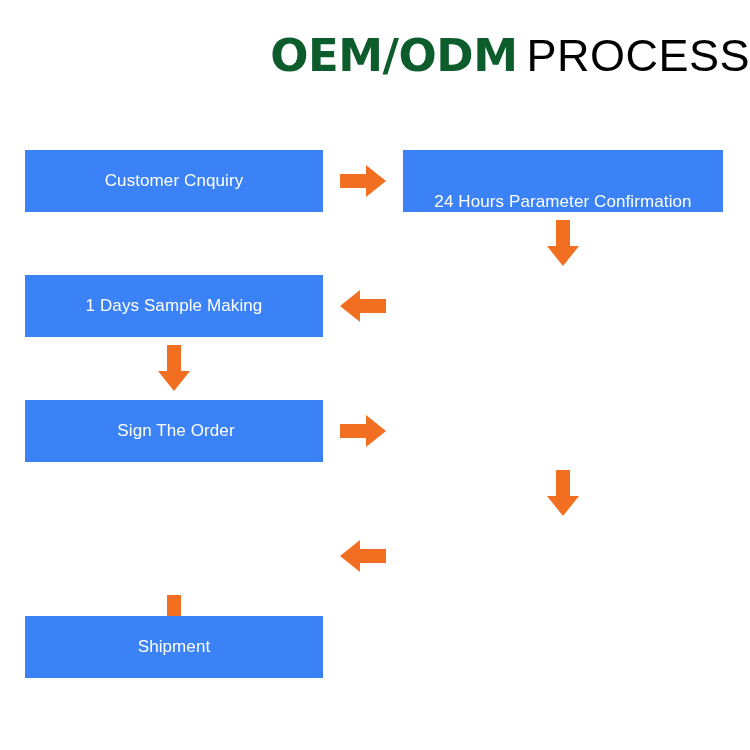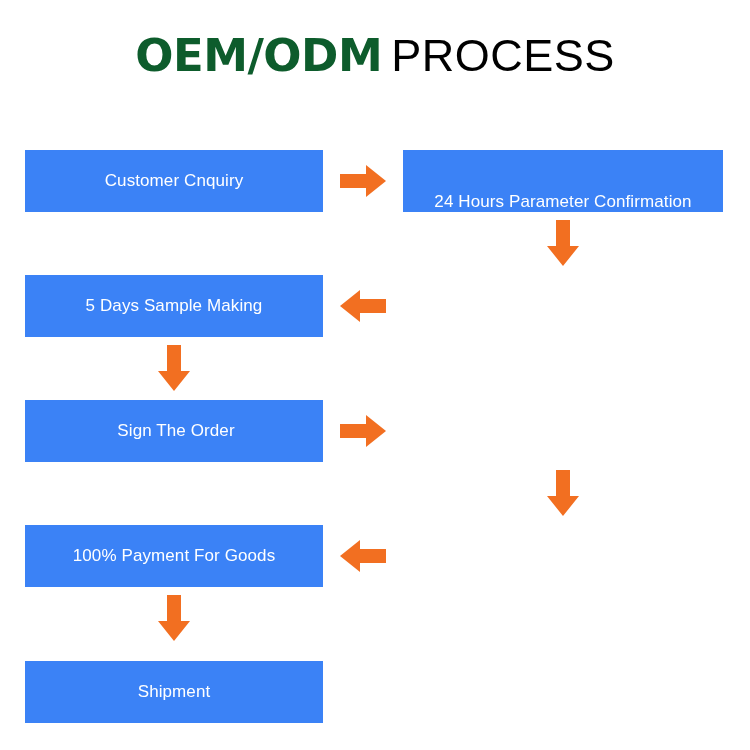--- a/index.html
+++ b/index.html
@@ -20,21 +20,21 @@
     height: 750px;
     background: #ffffff;
   }
 
   
   .title {
     position: absolute;
     left: 0;
     top: 33px;
     width: 750px;
-    text-align: center;
+    text-align: right;
     white-space: nowrap;
     line-height: 1;
   }
   .title-strong {
     font-family: "DejaVu Sans", sans-serif;
     font-size: 45px;
     font-weight: 700;
     color: #0d5c2c;
     letter-spacing: -0.5px;
   }
@@ -67,21 +67,21 @@
     line-height: 1.15;
     letter-spacing: 0.1px;
   }
   .box.left  { left: 25px;  width: 298px; }
   .box.right { left: 403px; width: 320px; align-items: flex-end; }
 
   .row1 { top: 150px; }
   .row2 { top: 275px; }
   .row3 { top: 400px; padding-left: 12px; }
   .row4 { top: 525px; }
-  .row5 { top: 661px; }
+  .row5 { top: 616px; }
 
   
   .arrow {
     position: absolute;
     display: block;
   }
   .arrow svg { display: block; }
 
   .arrow.h { width: 46px; height: 34px; }
   .arrow.v { width: 34px; height: 46px; }
@@ -122,21 +122,21 @@
     <span class="box-label">24 Hours Parameter Confirmation</span>
   </div>
 
   <div class="arrow v arrow-v-right1">
     <svg width="34" height="46" viewBox="0 0 34 46" xmlns="http://www.w3.org/2000/svg">
       <polygon points="10,0 24,0 24,26 33,26 17,46 1,26 10,26" fill="#f26f21"></polygon>
     </svg>
   </div>
 
   <div class="box left row2">
-    <span class="box-label">5 Days Sample Making</span>
+    <span class="box-label">1 Days Sample Making</span>
   </div>
 
   <div class="arrow h arrow-h-r2">
     <svg width="46" height="34" viewBox="0 0 46 34" xmlns="http://www.w3.org/2000/svg">
       <polygon points="46,10 20,10 20,1 0,17 20,33 20,24 46,24" fill="#f26f21"></polygon>
     </svg>
   </div>
 
 
   <div class="arrow v arrow-v-left1">
@@ -155,23 +155,20 @@
     </svg>
   </div>
 
 
   <div class="arrow v arrow-v-right2">
     <svg width="34" height="46" viewBox="0 0 34 46" xmlns="http://www.w3.org/2000/svg">
       <polygon points="10,0 24,0 24,26 33,26 17,46 1,26 10,26" fill="#f26f21"></polygon>
     </svg>
   </div>
 
-  <div class="box left row4">
-    <span class="box-label">100% Payment For Goods</span>
-  </div>
 
   <div class="arrow h arrow-h-r4">
     <svg width="46" height="34" viewBox="0 0 46 34" xmlns="http://www.w3.org/2000/svg">
       <polygon points="46,10 20,10 20,1 0,17 20,33 20,24 46,24" fill="#f26f21"></polygon>
     </svg>
   </div>
 
 
   <div class="arrow v arrow-v-left2">
     <svg width="34" height="46" viewBox="0 0 34 46" xmlns="http://www.w3.org/2000/svg">

